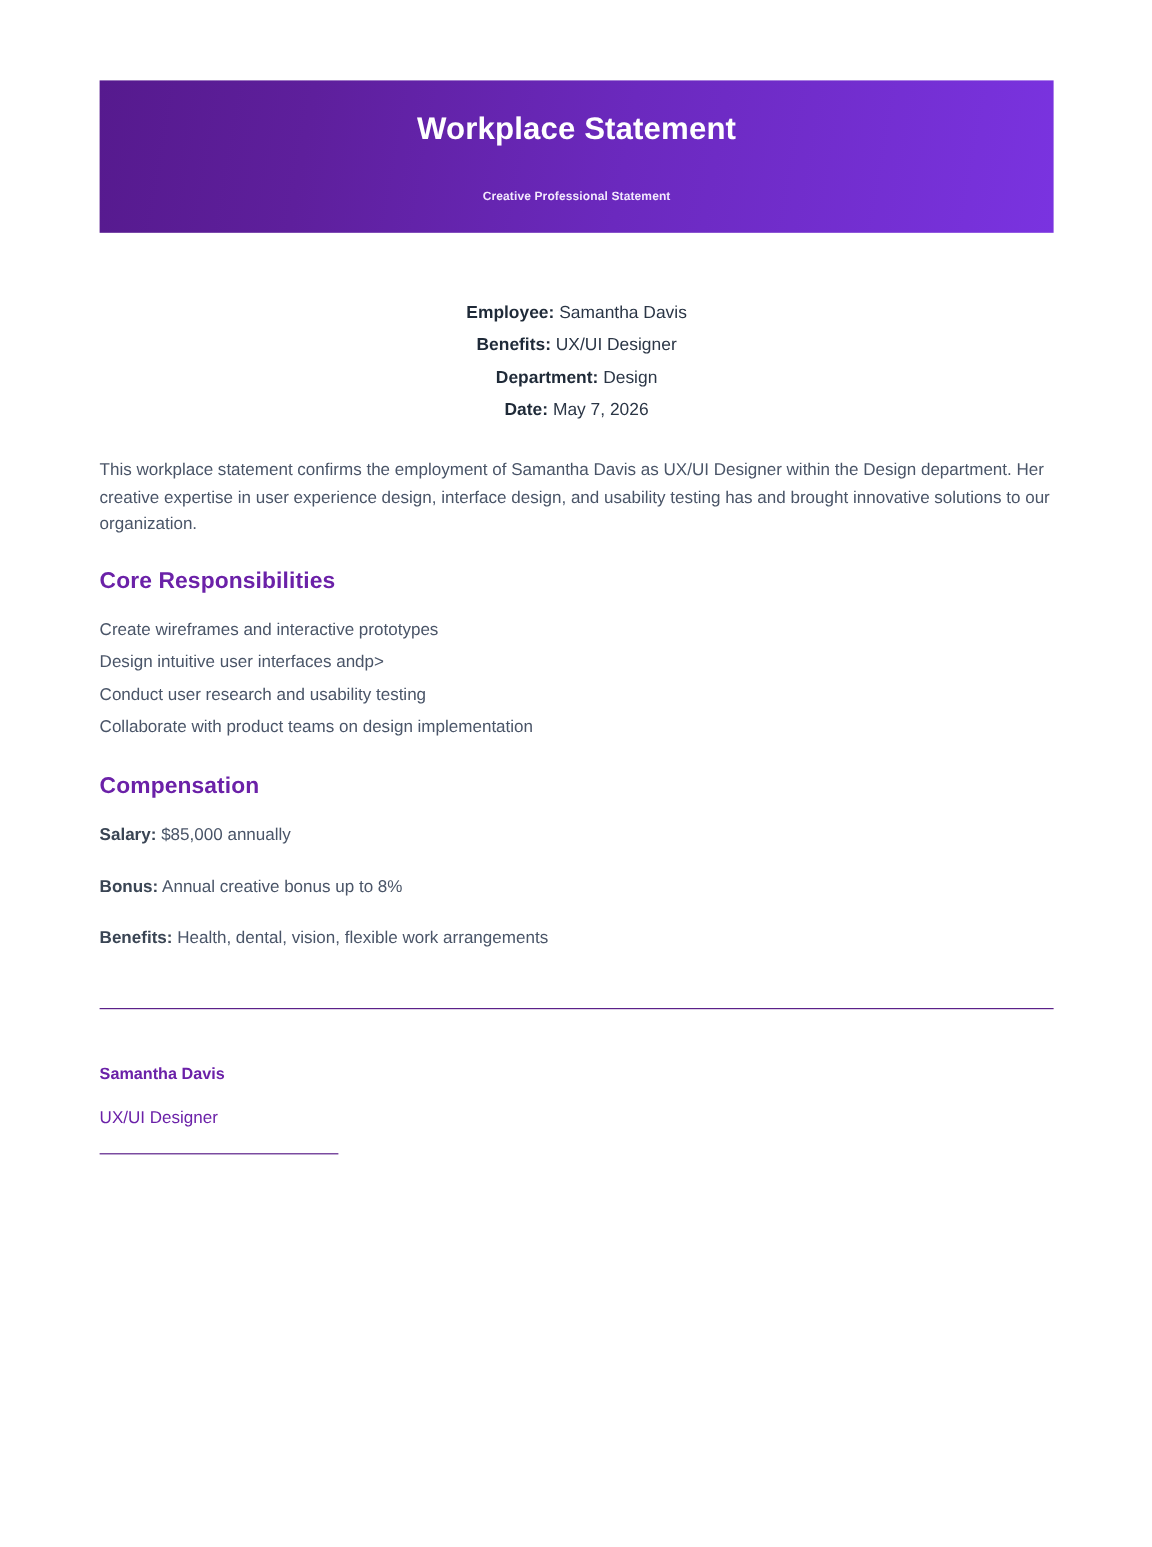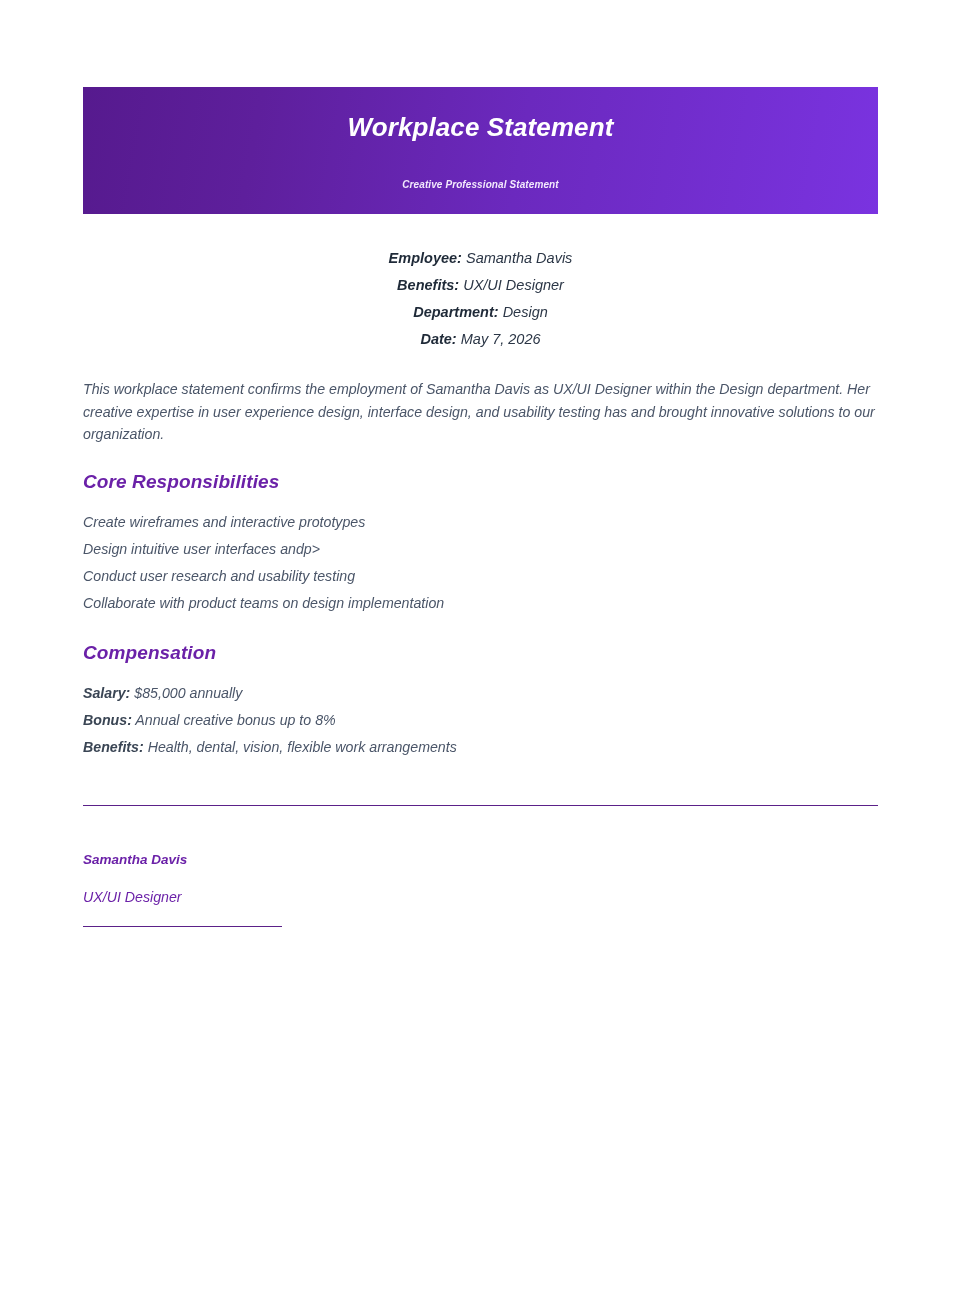--- a/index.html
+++ b/index.html
@@ -20,23 +20,22 @@
     width: 960px;
     height: 1289px;
     background: #ffffff;
     box-sizing: border-box;
     overflow: hidden;
   }
 
   .doc {
     position: absolute;
     left: 83px;
-    top: 87px;
+    top: 67px;
     width: 795px;
-    font-style: italic;
   }
 
   
   .doc-header {
     width: 795px;
     height: 127px;
     background: linear-gradient(100deg, #561A8E 0%, #5E1F9C 22%, #6B29BE 55%, #7A33E0 100%);
     display: flex;
     flex-direction: column;
     align-items: center;
@@ -58,21 +57,21 @@
     font-size: 10px;
     font-weight: bold;
     margin: 12px;
     padding-top: 24px;
     text-align: center;
     letter-spacing: 0.1px;
   }
 
   
   .info-block {
-    padding-top: 31px;
+    padding-top: 54px;
     text-align: center;
   }
   .info-line {
     font-size: 14.5px;
     color: #2b3646;
     line-height: 27px;
     white-space: nowrap;
   }
   .info-line .info-label {
     font-weight: bold;
@@ -112,20 +111,21 @@
 
   .comp-list {
     margin: 0;
     padding: 0;
     list-style: none;
   }
   .comp-item {
     color: #4a5568;
     font-size: 14.2px;
     line-height: 27px;
+    margin-top: 16px;
   }
   .comp-item .comp-label {
     font-weight: bold;
     color: #3a4554;
   }
 
   
   .sig-divider {
     width: 795px;
     height: 0;

